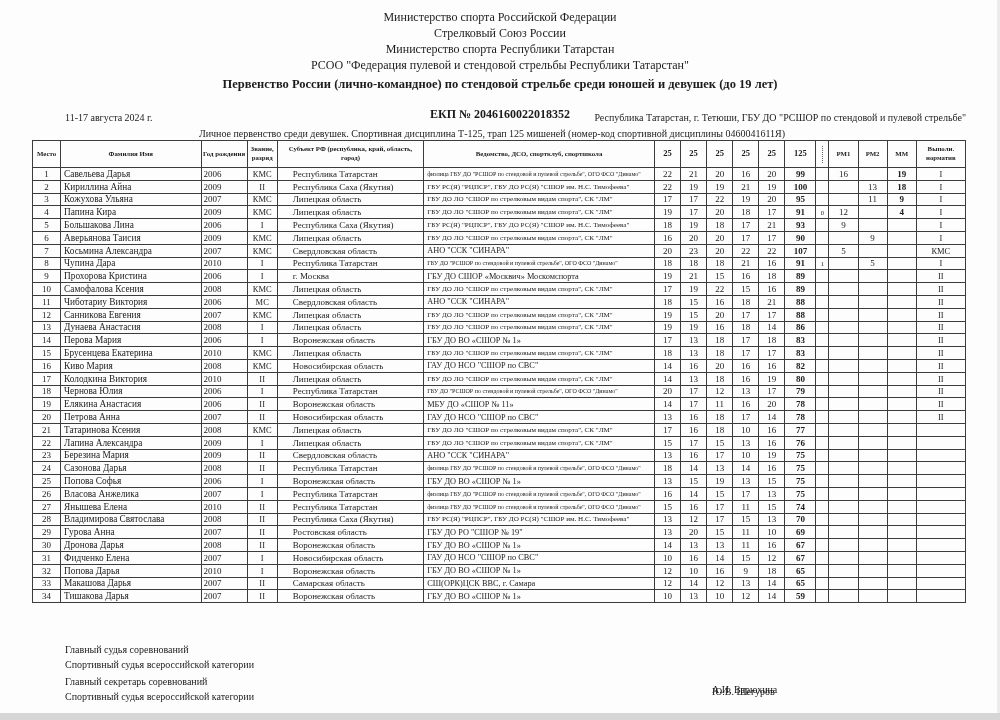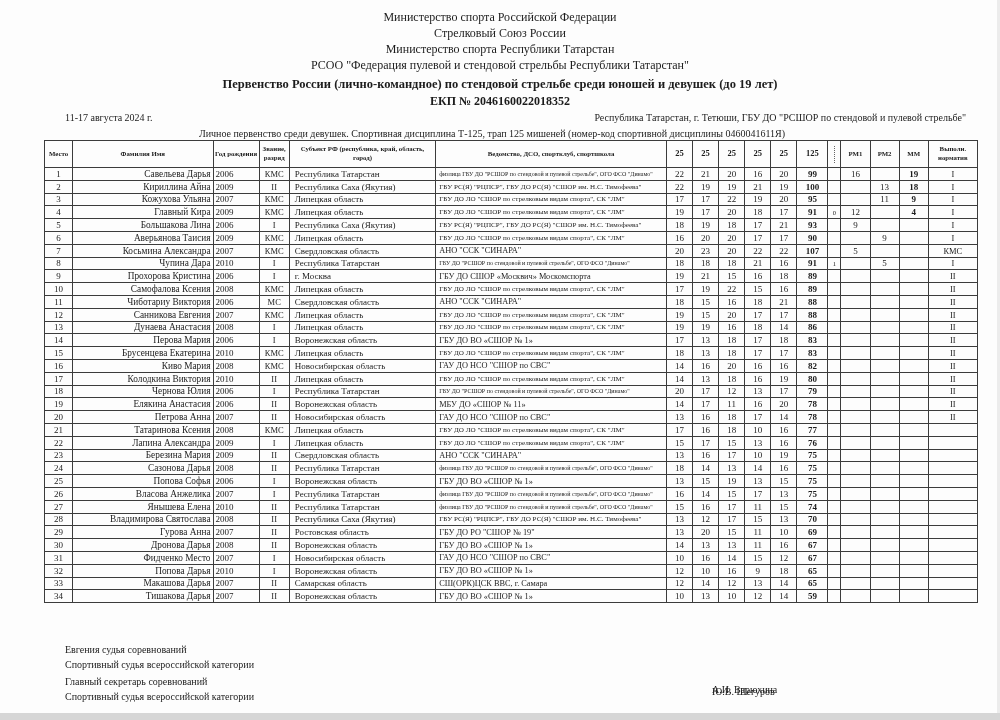--- a/index.html
+++ b/index.html
@@ -8,39 +8,39 @@
     font-family:"Liberation Serif","DejaVu Serif",serif;color:#1c1c1c;
     -webkit-font-smoothing:antialiased;
   }
   .doc{position:absolute;left:0;top:0;width:1000px;height:720px;background:#fdfdfd;overflow:hidden;}
   .scan-bottom{position:absolute;left:0;right:0;bottom:0;height:7px;background:#d6d6d6;}
   .scan-right{position:absolute;top:0;bottom:0;right:0;width:3px;background:#ececec;}
 
   .head{text-align:center;padding-top:9px;}
   .org{font-size:12px;line-height:16px;}
   .title{font-size:12.5px;font-weight:bold;margin-top:4px;line-height:15px;}
-  .ekp{font-size:12px;font-weight:bold;margin-top:2px;}
+  .ekp{font-size:12px;font-weight:bold;margin-top:15px;}
 
   .meta{position:absolute;left:33px;right:34px;top:112px;height:13px;font-size:10px;}
   .meta .date{position:absolute;left:32px;top:0;}
   .meta .venue{position:absolute;right:0;top:0;}
   .subtitle{position:absolute;left:0;right:16px;top:128px;text-align:center;font-size:10px;}
 
-  table{position:absolute;left:44px;top:140px;width:934px;border-collapse:collapse;table-layout:fixed;}
+  table{position:absolute;left:32px;top:140px;width:934px;border-collapse:collapse;table-layout:fixed;}
   th,td{border:1px solid #3c3c3c;padding:0 2px;overflow:hidden;white-space:nowrap;box-sizing:border-box;}
   thead th{font-size:6.8px;font-weight:bold;height:27px;white-space:normal;line-height:1.3;padding:1px;vertical-align:middle;text-align:center;}
   thead th.num{font-size:8.5px;}
   tbody td{height:12.8px;font-size:9px;vertical-align:middle;}
   .vmark{display:inline-block;width:0;height:17px;border-left:1px dotted #666;vertical-align:middle;}
 
   .c-place{text-align:center;}
-  .c-name{text-align:right;font-size:9.3px;padding-left:3px;}
+  .c-name{text-align:left;font-size:9.3px;padding-left:3px;}
   .c-year{text-align:left;}
   .c-rank{text-align:center;font-size:8.5px;}
-  .c-region{text-align:left;padding-left:5px;}
+  .c-region{text-align:left;padding-left:15px;}
   .c-club{text-align:left;padding-left:3px;font-size:8.3px;}
   .c-club.sm{font-size:7.1px;}
   .c-club.xs{font-size:6px;}
   .c-score{text-align:center;}
   .c-total{text-align:center;font-weight:bold;}
   .c-so{text-align:center;font-size:6.5px;}
   .c-rm{text-align:center;}
   .c-mm{text-align:center;font-weight:bold;}
   .c-norm{text-align:center;font-size:8.5px;}
 
@@ -166,21 +166,21 @@
           <td class="c-score">20</td>
           <td class="c-total">95</td>
           <td class="c-so"></td>
           <td class="c-rm"></td>
           <td class="c-rm">11</td>
           <td class="c-mm">9</td>
           <td class="c-norm">I</td>
         </tr>
         <tr>
           <td class="c-place">4</td>
-          <td class="c-name">Главный Кира</td>
+          <td class="c-name">Папина Кира</td>
           <td class="c-year">2009</td>
           <td class="c-rank">КМС</td>
           <td class="c-region">Липецкая область</td>
           <td class="c-club sm">ГБУ ДО ЛО "СШОР по стрелковым видам спорта", СК "ЛМ"</td>
           <td class="c-score">19</td>
           <td class="c-score">17</td>
           <td class="c-score">20</td>
           <td class="c-score">18</td>
           <td class="c-score">17</td>
           <td class="c-total">91</td>
@@ -679,21 +679,21 @@
           <td class="c-score">16</td>
           <td class="c-total">67</td>
           <td class="c-so"></td>
           <td class="c-rm"></td>
           <td class="c-rm"></td>
           <td class="c-mm"></td>
           <td class="c-norm"></td>
         </tr>
         <tr>
           <td class="c-place">31</td>
-          <td class="c-name">Фидченко Место</td>
+          <td class="c-name">Фидченко Елена</td>
           <td class="c-year">2007</td>
           <td class="c-rank">I</td>
           <td class="c-region">Новосибирская область</td>
           <td class="c-club">ГАУ ДО НСО "СШОР по СВС"</td>
           <td class="c-score">10</td>
           <td class="c-score">16</td>
           <td class="c-score">14</td>
           <td class="c-score">15</td>
           <td class="c-score">12</td>
           <td class="c-total">67</td>
@@ -757,21 +757,21 @@
           <td class="c-so"></td>
           <td class="c-rm"></td>
           <td class="c-rm"></td>
           <td class="c-mm"></td>
           <td class="c-norm"></td>
         </tr>
       </tbody>
   </table>
 
   <div class="sig sig-1">
-    <div>Евгения судья соревнований</div>
+    <div>Главный судья соревнований</div>
     <div>Спортивный судья всероссийской категории</div>
   </div>
   <div class="sig-name sig-name-1">Ю.В. Шегуров</div>
 
   <div class="sig sig-2">
     <div>Главный секретарь соревнований</div>
     <div>Спортивный судья всероссийской категории</div>
   </div>
   <div class="sig-name sig-name-2">А.И. Варюхина</div>
 

